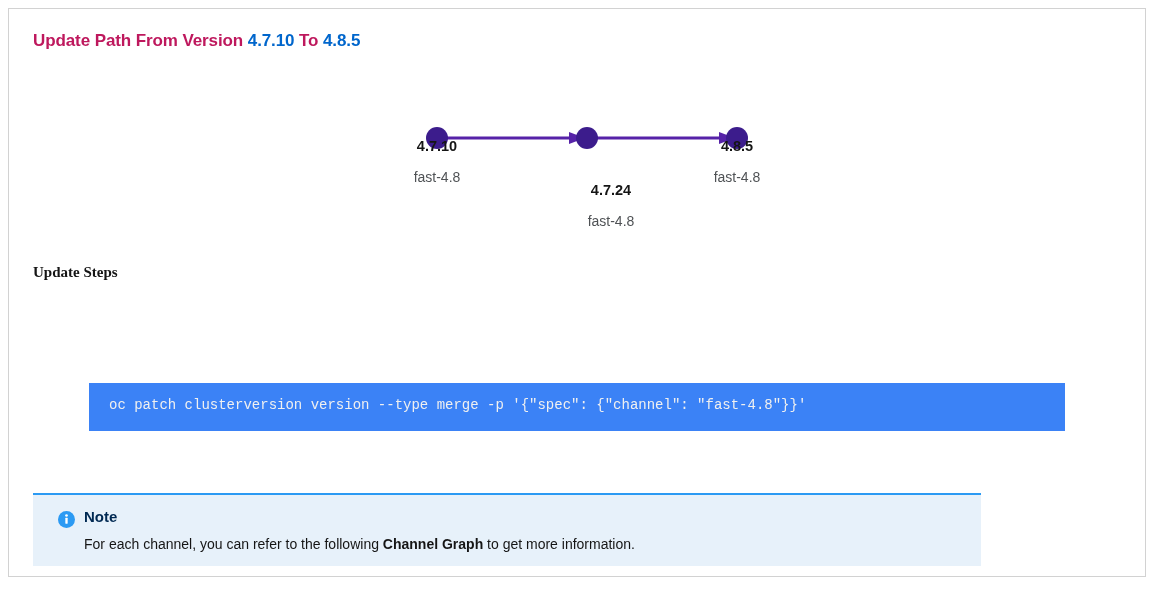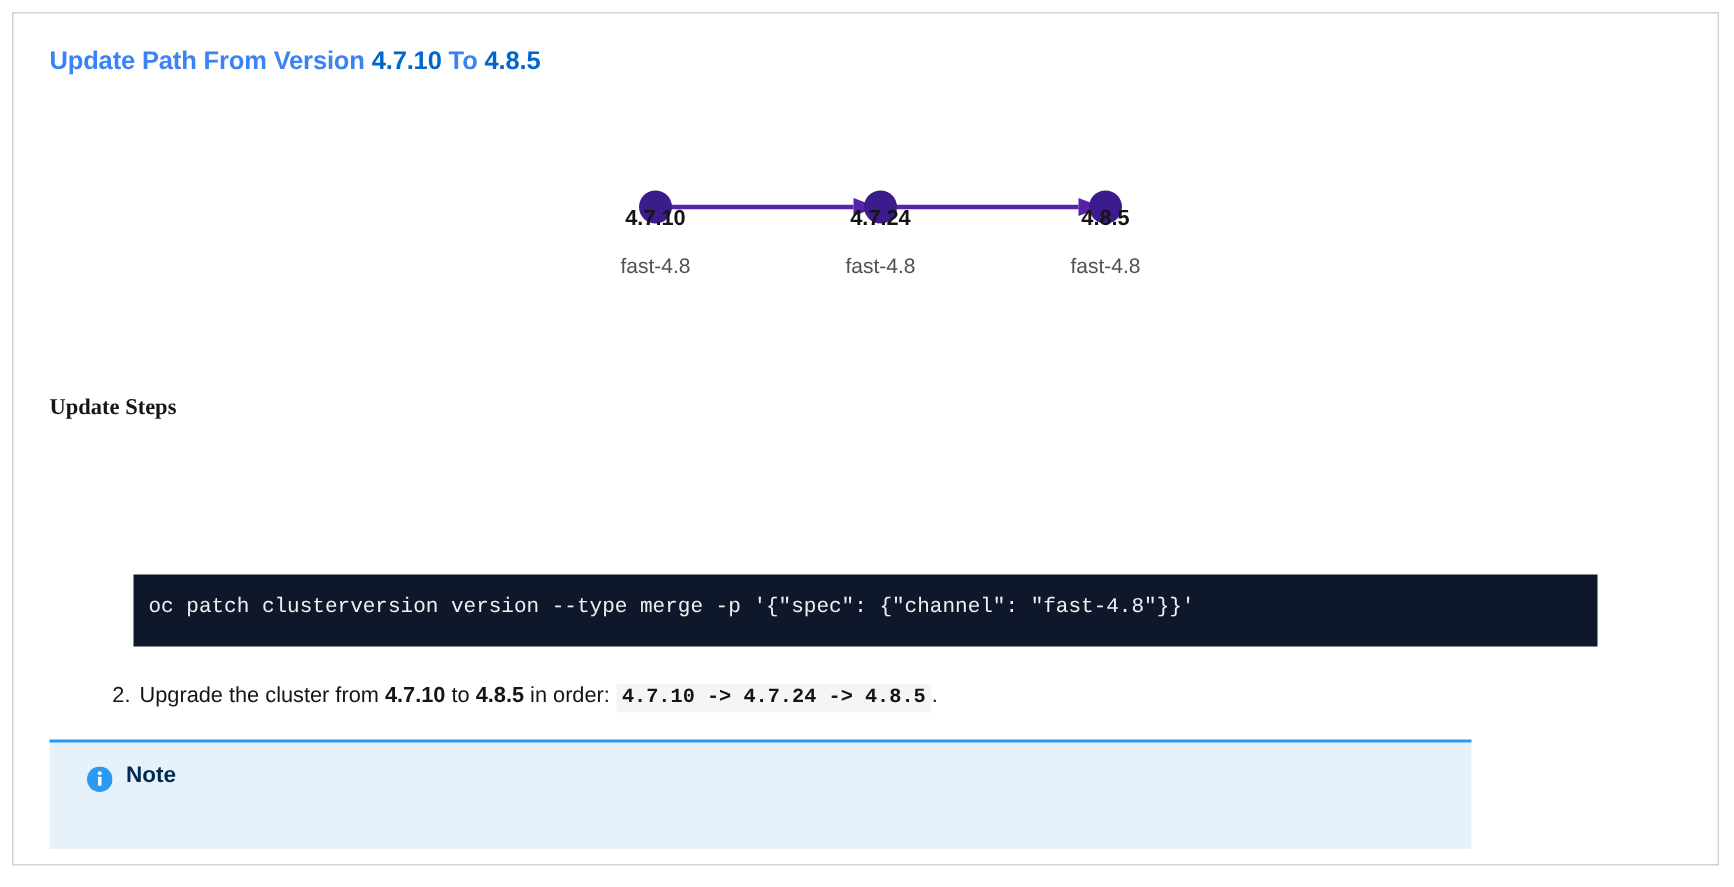--- a/index.html
+++ b/index.html
@@ -35,21 +35,21 @@
     font-weight: bold;
     color: #151515;
     letter-spacing: -0.1px;
     white-space: nowrap;
   }
   .page-title .ver {
     color: #06c;
     font-weight: bold;
   }
   .page-title .plain {
-    color: #3b82f6;
+    color: #be185d;
   }
 
   
   .graph {
     position: absolute;
     left: 24px;
     top: 90px;
     width: 1090px;
     height: 120px;
   }
@@ -154,23 +154,23 @@
   .step-line b {
     font-weight: bold;
   }
 
   .code-block {
     position: absolute;
     left: 80px;
     top: 374px;
     width: 976px;
     height: 48px;
-    background: #0f172a;
-    box-sizing: border-box;
-    padding: 14px 10px;
+    background: #3b82f6;
+    box-sizing: border-box;
+    padding: 14px 20px;
     font-family: "Liberation Mono", monospace;
     font-size: 14px;
     color: #f0f0f0;
     white-space: nowrap;
     overflow: hidden;
   }
 
   .step2 {
     position: absolute;
     left: 62px;
@@ -246,42 +246,42 @@
       <polygon points="686,33 702,39 686,45" fill="#5622a8"></polygon>
       <circle cx="404" cy="39" r="11" fill="#3c1c8c"></circle>
       <circle cx="554" cy="39" r="11" fill="#3c1c8c"></circle>
       <circle cx="704" cy="39" r="11" fill="#3c1c8c"></circle>
     </svg>
 
     <div class="node-col" style="left:324px;">
       <div class="node-version">4.7.10</div>
       <div class="node-channel">fast-4.8</div>
     </div>
-    <div class="node-col" style="left:474px;">
+    <div class="node-col" style="left:498px;margin-top:44px;">
       <div class="node-version">4.7.24</div>
       <div class="node-channel">fast-4.8</div>
     </div>
     <div class="node-col" style="left:624px;">
       <div class="node-version">4.8.5</div>
       <div class="node-channel">fast-4.8</div>
     </div>
   </div>
 
   <div class="section-title">Update Steps</div>
 
 
 
   <div class="code-block">oc patch clusterversion version --type merge -p '{"spec": {"channel": "fast-4.8"}}'</div>
 
-  <div class="step2">
-    <span class="step-num">2.</span><span>Upgrade the cluster from </span><b>4.7.10</b><span> to </span><b>4.8.5</b><span> in order: </span><span class="inline-code">4.7.10 -&gt; 4.7.24 -&gt; 4.8.5</span><span>.</span>
-  </div>
 
   <div class="note">
     <svg class="note-icon" viewBox="0 0 16 16">
       <circle cx="8" cy="8" r="8" fill="#2b9af3"></circle>
       <circle cx="8" cy="4.2" r="1.25" fill="#ffffff"></circle>
       <rect x="6.9" y="6.4" width="2.2" height="5.6" rx="0.4" fill="#ffffff"></rect>
     </svg>
     <div class="note-title">Note</div>
+    <div class="note-body">
+      <span>For each channel, you can refer to the following </span><b>Channel Graph</b><span> to get more information.</span>
+    </div>
   </div>
 
 </div>
 
 </body></html>

